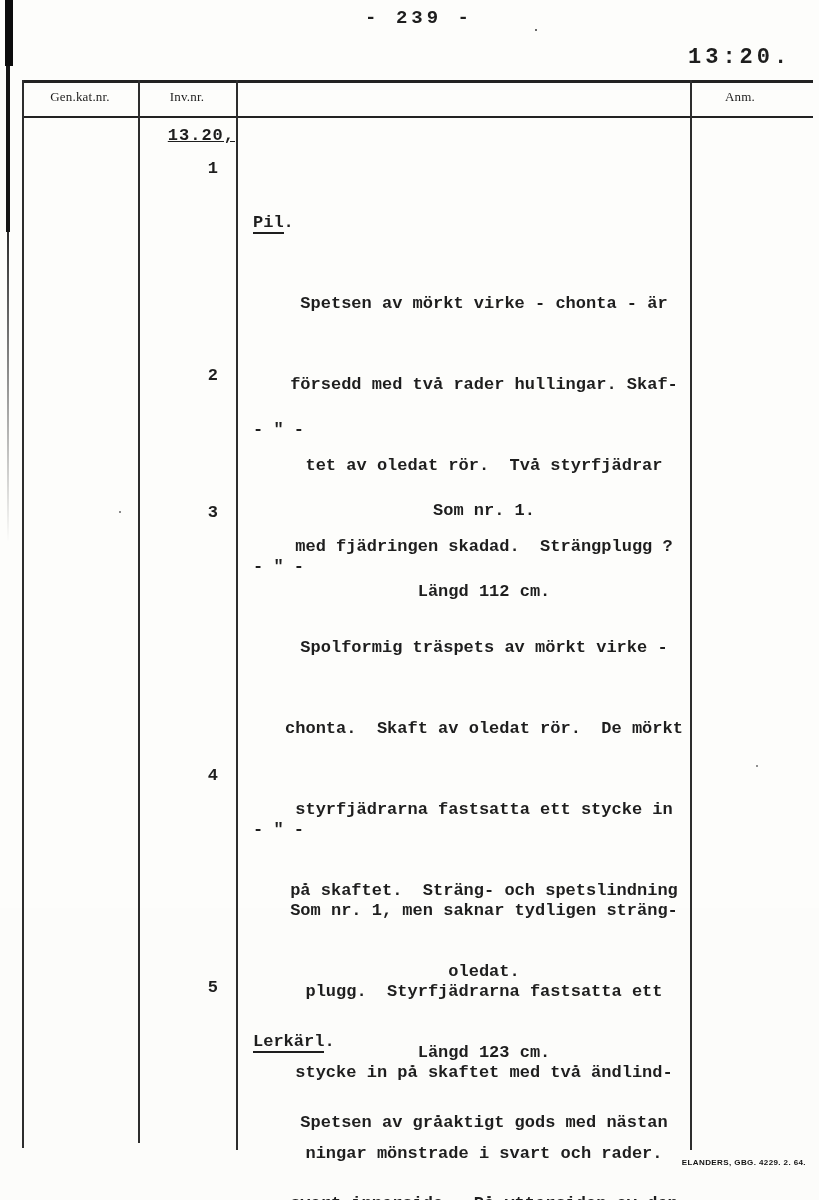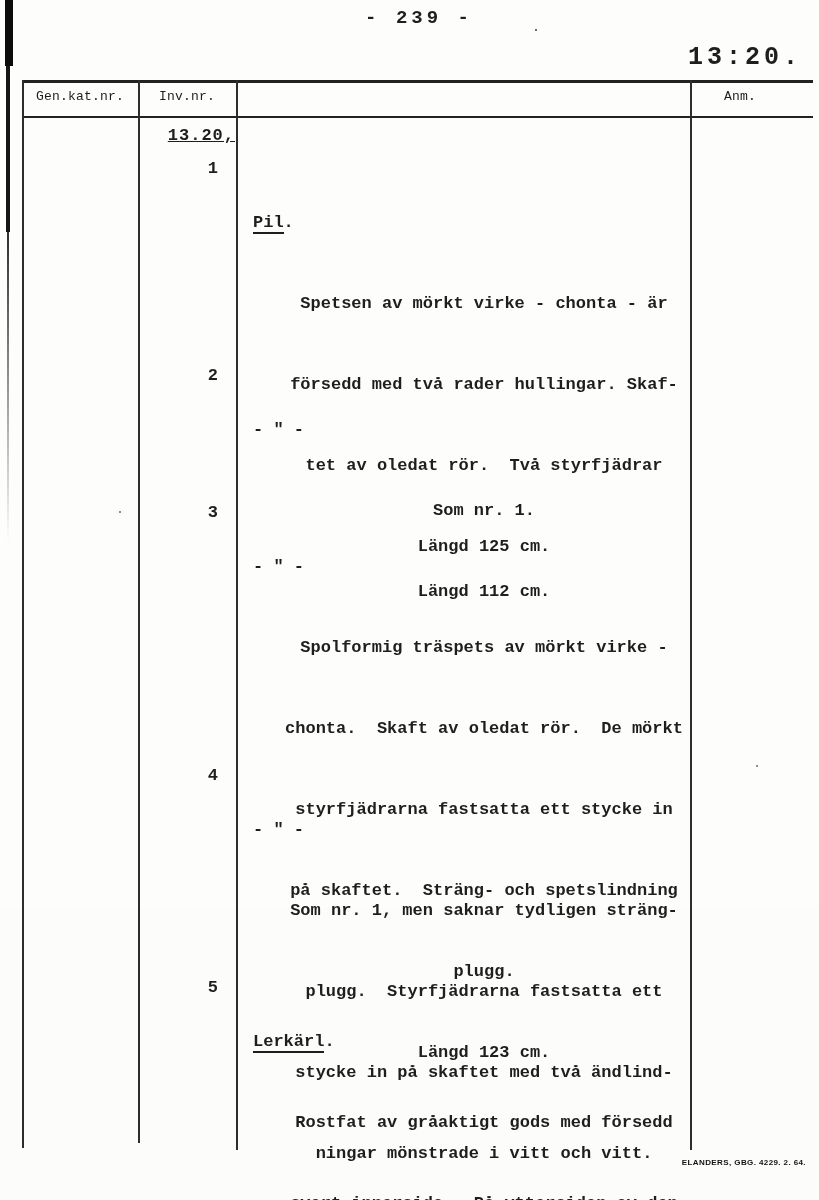--- a/index.html
+++ b/index.html
@@ -31,32 +31,32 @@
   
   .edge1 { left: 5px;  top: 0;     width: 8px; height: 66px;  background: #0c0c0c; }
   .edge2 { left: 6px;  top: 66px;  width: 4px; height: 166px; background: #161616; }
   .edge3 { left: 7px;  top: 232px; width: 2px; height: 310px;
            background: linear-gradient(#2e2e2e, rgba(60,60,60,0)); }
   
   .tw { font-family: "Liberation Mono", monospace; font-weight: 700;
         font-size: 17px; line-height: 27px; white-space: pre; }
   .page-number { left: 0; top: 5px; width: 819px; text-align: center;
                  font-size: 19px; letter-spacing: 4px; text-indent: 19px; }
-  .section-number { left: 688px; top: 44px; font-size: 25px; letter-spacing: 4px; }
+  .section-number { left: 688px; top: 44px; font-size: 22px; letter-spacing: 4px; }
   
   .hline { background: #222; height: 2px; }
   .rule-top    { left: 22px; top: 80px;  width: 791px; height: 3px; }
   .rule-header { left: 22px; top: 116px; width: 791px; }
   .vline { background: #2d2d2d; width: 2px; }
   .v-left { left: 22px;  top: 80px; height: 1068px; }
   .v-1    { left: 138px; top: 80px; height: 1063px; }
   .v-2    { left: 236px; top: 80px; height: 1070px; }
   .v-3    { left: 690px; top: 80px; height: 1070px; }
   
-  .form-label { font-family: Liberation Mono, monospace; font-size: 13px;
+  .form-label { font-family: Liberation Serif, serif; font-size: 13px;
                 line-height: 16px; color: #1d1d1d; text-align: center;
                 letter-spacing: 0.2px; }
   .lbl-genkat { left: 22px;  top: 89px; width: 116px; }
   .lbl-invnr  { left: 138px; top: 89px; width: 98px; text-align: center; }
   .lbl-anm    { left: 690px; top: 89px; width: 100px; }
   
   .group-number { left: 150px; top: 122px; width: 85px; text-align: right;
                   letter-spacing: 1px; text-decoration: underline; }
   .entry-nr { left: 150px; width: 68px; text-align: right; }
   
@@ -97,51 +97,51 @@
   <div class="abs tw entry-nr" style="top:362px">2</div>
   <div class="abs tw entry-nr" style="top:499px">3</div>
   <div class="abs tw entry-nr" style="top:762px">4</div>
   <div class="abs tw entry-nr" style="top:974px">5</div>
 
   <div class="abs tw entry" style="top:155px">
     <div class="title-row"><span class="u">Pil</span><span>.</span></div>
     <div class="line">Spetsen av mörkt virke - chonta - är</div>
     <div class="line">försedd med två rader hullingar. Skaf-</div>
     <div class="line">tet av oledat rör.  Två styrfjädrar</div>
-    <div class="line">Längd 125 cm.</div>
+    <div class="line">med fjädringen skadad.  Strängplugg ?</div>
   </div>
 
   <div class="abs tw entry" style="top:362px">
     <div class="title-row">- " -</div>
     <div class="line">Som nr. 1.</div>
     <div class="line">Längd 112 cm.</div>
   </div>
 
   <div class="abs tw entry" style="top:499px">
     <div class="title-row">- " -</div>
     <div class="line">Spolformig träspets av mörkt virke -</div>
     <div class="line">chonta.  Skaft av oledat rör.  De mörkt</div>
     <div class="line">styrfjädrarna fastsatta ett stycke in</div>
     <div class="line">på skaftet.  Sträng- och spetslindning</div>
-    <div class="line">plugg.</div>
+    <div class="line">oledat.</div>
     <div class="line">Längd 123 cm.</div>
   </div>
 
   <div class="abs tw entry" style="top:762px">
     <div class="title-row">- " -</div>
     <div class="line">Som nr. 1, men saknar tydligen sträng-</div>
     <div class="line">plugg.  Styrfjädrarna fastsatta ett</div>
     <div class="line">stycke in på skaftet med två ändlind-</div>
-    <div class="line">ningar mönstrade i vitt och vitt.</div>
+    <div class="line">ningar mönstrade i svart och rader.</div>
     
   </div>
 
   <div class="abs tw entry" style="top:974px">
     <div class="title-row"><span class="u">Lerkärl</span><span>.</span></div>
-    <div class="line">Rostfat av gråaktigt gods med försedd</div>
+    <div class="line">Spetsen av gråaktigt gods med nästan</div>
     <div class="line">svart innersida.  På yttersidan av den</div>
     
     
     
     
   </div>
 
   <div class="abs printer-mark">ELANDERS, GBG. 4229. 2. 64.</div>
 
 </div>

